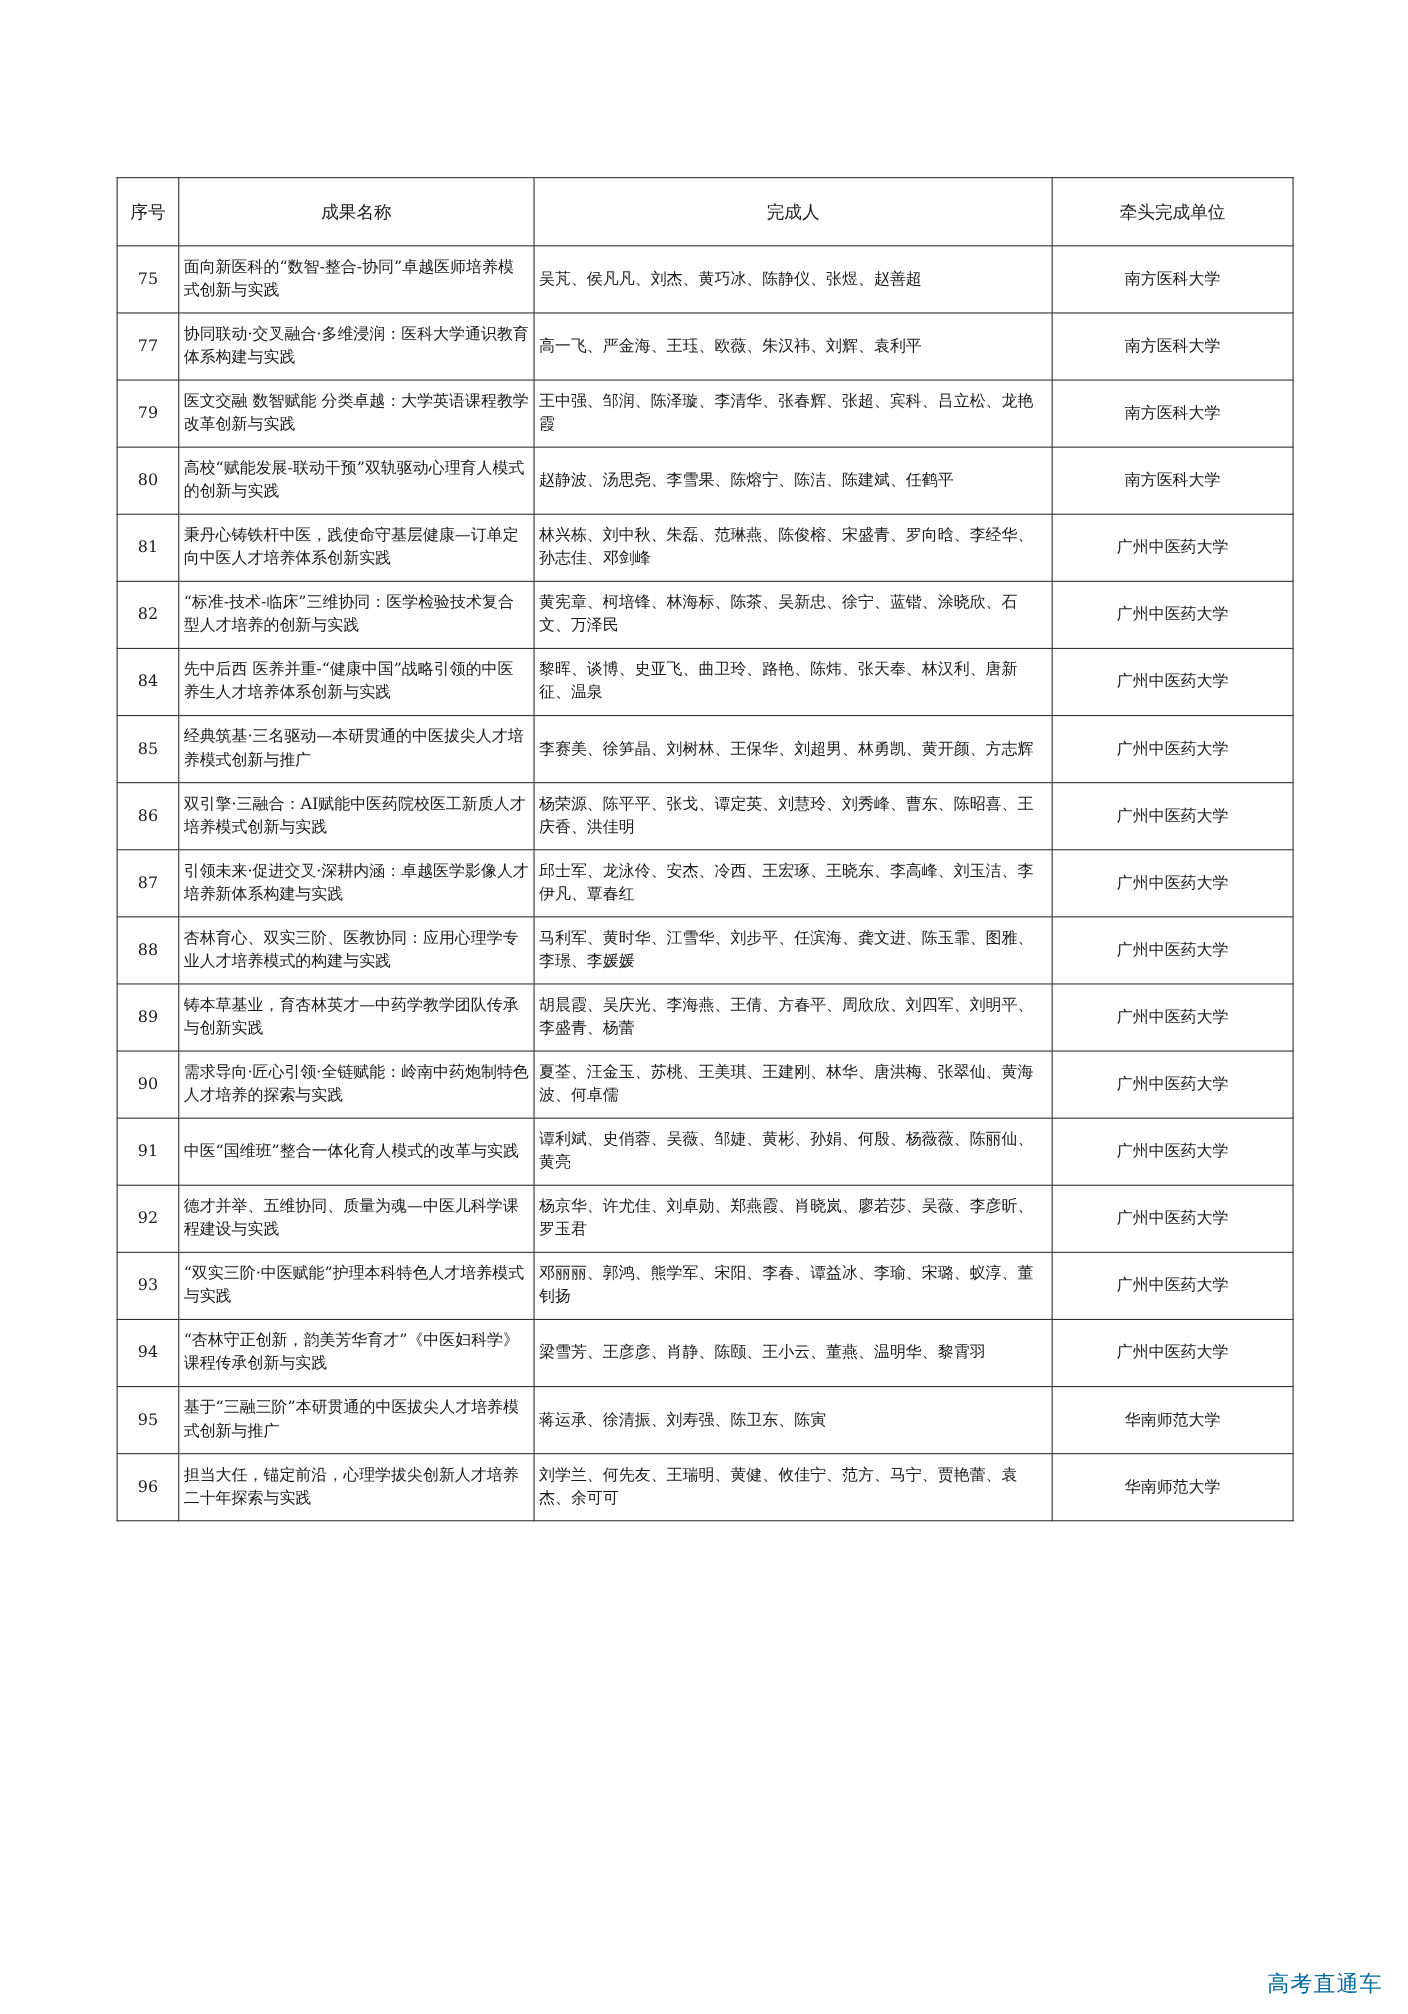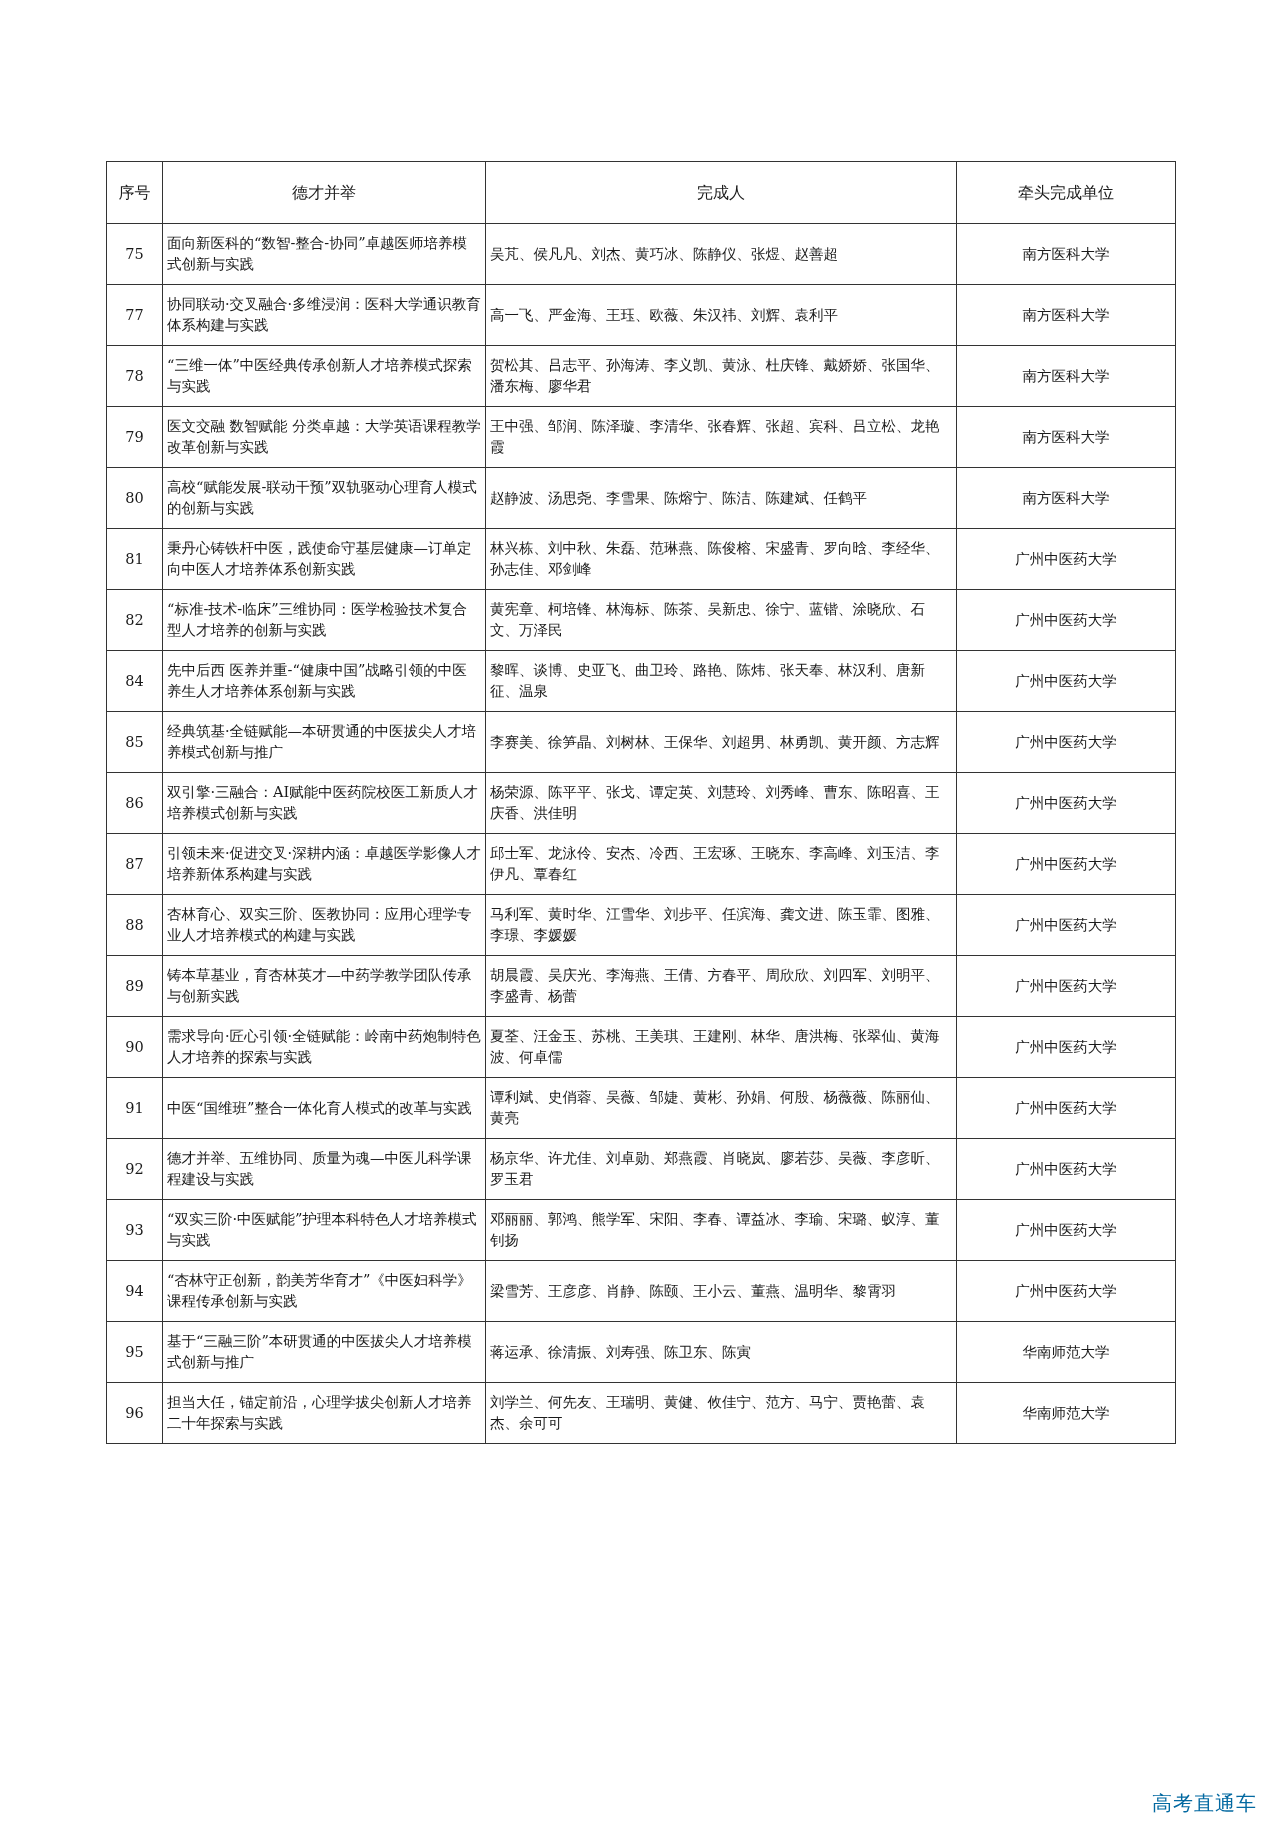--- a/index.html
+++ b/index.html
@@ -24,42 +24,36 @@
   <table class="results">
     <colgroup>
       <col style="width:56px">
       <col style="width:323px">
       <col style="width:471px">
       <col style="width:219px">
     </colgroup>
     <thead>
       <tr>
         <th>序号</th>
-        <th>德才并举</th>
+        <th>成果名称</th>
         <th>完成人</th>
         <th>牵头完成单位</th>
       </tr>
     </thead>
     <tbody id="rows">
         <tr>
           <td class="c-no">75</td>
           <td class="c-title">面向新医科的“数智-整合-协同”卓越医师培养模式创新与实践</td>
           <td class="c-people">吴芃、侯凡凡、刘杰、黄巧冰、陈静仪、张煜、赵善超</td>
           <td class="c-unit">南方医科大学</td>
         </tr>
         <tr>
           <td class="c-no">77</td>
           <td class="c-title">协同联动·交叉融合·多维浸润：医科大学通识教育体系构建与实践</td>
           <td class="c-people">高一飞、严金海、王珏、欧薇、朱汉祎、刘辉、袁利平</td>
-          <td class="c-unit">南方医科大学</td>
-        </tr>
-        <tr>
-          <td class="c-no">78</td>
-          <td class="c-title">“三维一体”中医经典传承创新人才培养模式探索与实践</td>
-          <td class="c-people">贺松其、吕志平、孙海涛、李义凯、黄泳、杜庆锋、戴娇娇、张国华、潘东梅、廖华君</td>
           <td class="c-unit">南方医科大学</td>
         </tr>
         <tr>
           <td class="c-no">79</td>
           <td class="c-title">医文交融 数智赋能 分类卓越：大学英语课程教学改革创新与实践</td>
           <td class="c-people">王中强、邹润、陈泽璇、李清华、张春辉、张超、宾科、吕立松、龙艳霞</td>
           <td class="c-unit">南方医科大学</td>
         </tr>
         <tr>
           <td class="c-no">80</td>
@@ -80,21 +74,21 @@
           <td class="c-unit">广州中医药大学</td>
         </tr>
         <tr>
           <td class="c-no">84</td>
           <td class="c-title">先中后西 医养并重-“健康中国”战略引领的中医养生人才培养体系创新与实践</td>
           <td class="c-people">黎晖、谈博、史亚飞、曲卫玲、路艳、陈炜、张天奉、林汉利、唐新征、温泉</td>
           <td class="c-unit">广州中医药大学</td>
         </tr>
         <tr>
           <td class="c-no">85</td>
-          <td class="c-title">经典筑基·全链赋能—本研贯通的中医拔尖人才培养模式创新与推广</td>
+          <td class="c-title">经典筑基·三名驱动—本研贯通的中医拔尖人才培养模式创新与推广</td>
           <td class="c-people">李赛美、徐笋晶、刘树林、王保华、刘超男、林勇凯、黄开颜、方志辉</td>
           <td class="c-unit">广州中医药大学</td>
         </tr>
         <tr>
           <td class="c-no">86</td>
           <td class="c-title">双引擎·三融合：AI赋能中医药院校医工新质人才培养模式创新与实践</td>
           <td class="c-people">杨荣源、陈平平、张戈、谭定英、刘慧玲、刘秀峰、曹东、陈昭喜、王庆香、洪佳明</td>
           <td class="c-unit">广州中医药大学</td>
         </tr>
         <tr>

